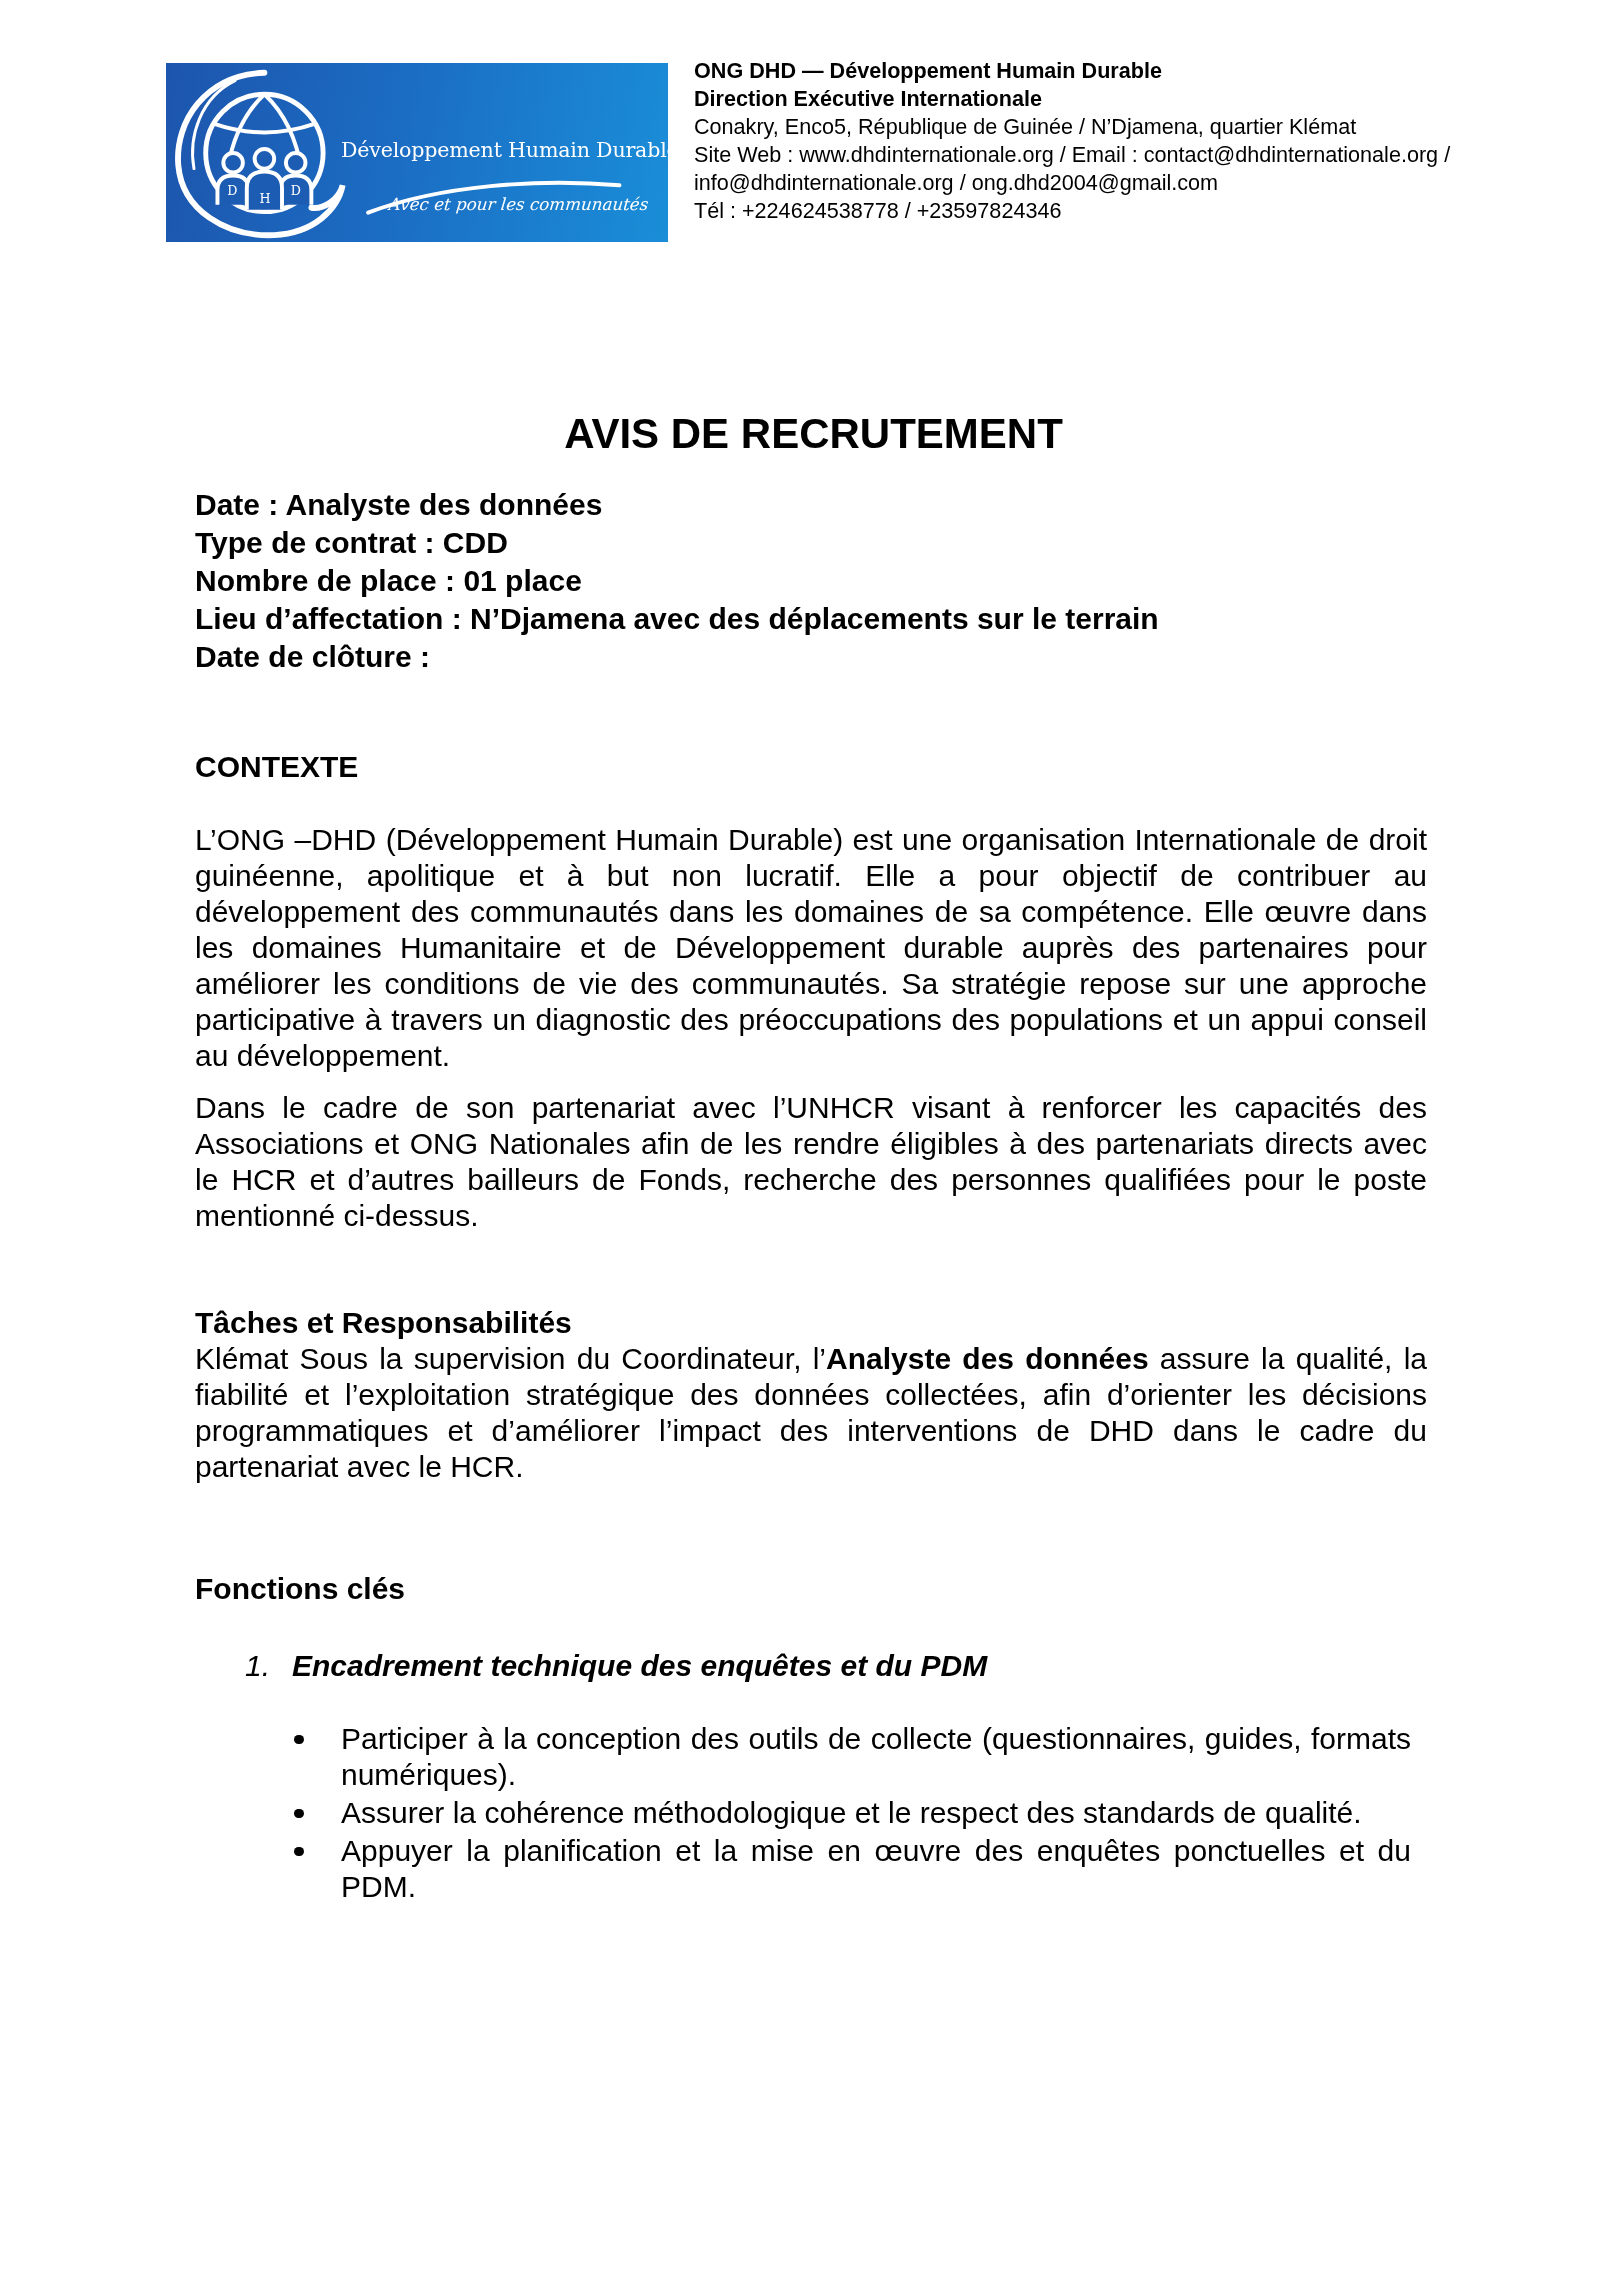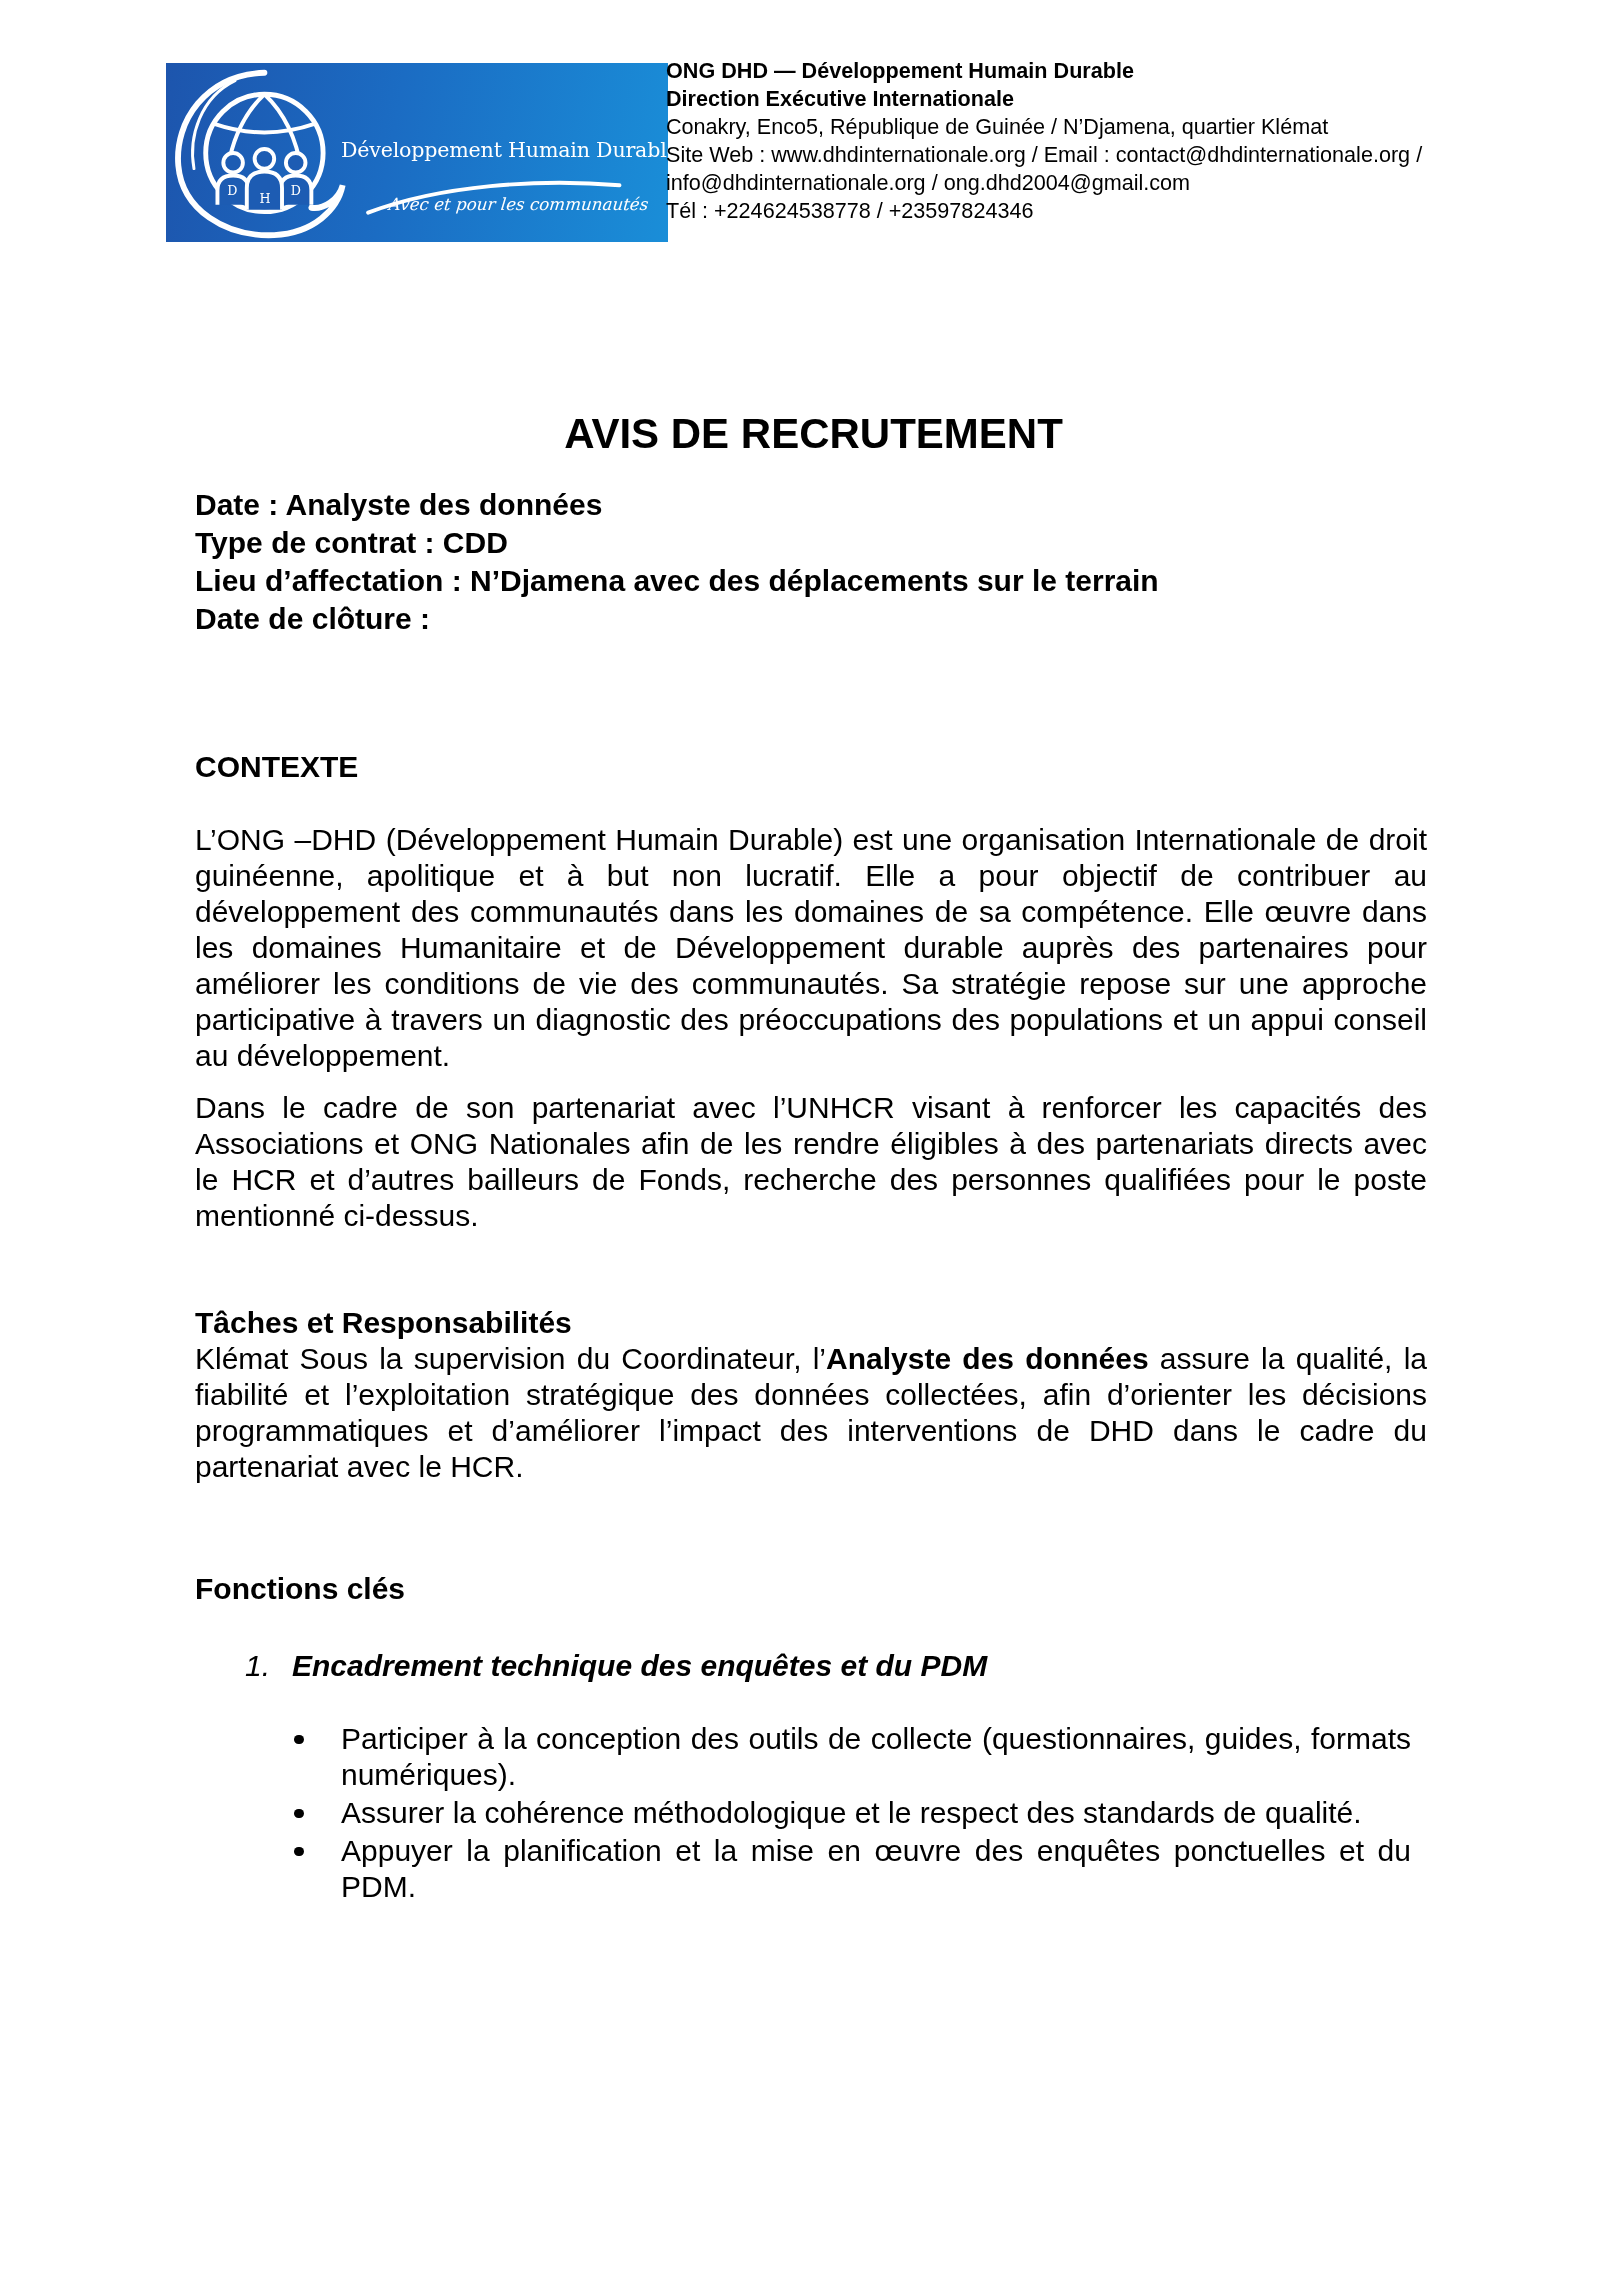--- a/index.html
+++ b/index.html
@@ -10,21 +10,21 @@
   
   .logo { left: 166px; top: 63px; width: 502px; height: 179px;
           background: linear-gradient(100deg, #1d55ad 0%, #1b6cc3 45%, #1a8ed8 100%); overflow: hidden; }
   .logo svg { position: absolute; left: 0; top: 0; }
   .logo-name { position: absolute; left: 175px; top: 75px; font-family: "DejaVu Serif", serif;
                font-size: 20.6px; color: #ffffff; white-space: nowrap; letter-spacing: -0.2px; }
   .logo-tagline { position: absolute; left: 223px; top: 131px; font-family: "DejaVu Serif", serif;
                   font-style: italic; font-size: 16.7px; color: #ffffff; white-space: nowrap; transform: skewX(-6deg); }
 
   
-  .org-info { left: 666px; top: 57px; font-size: 21.6px; line-height: 28px; white-space: nowrap; }
+  .org-info { left: 694px; top: 57px; font-size: 21.6px; line-height: 28px; white-space: nowrap; }
   .org-info .b { font-weight: bold; }
 
   
   .title { left: 0; width: 1627px; top: 410px; text-align: center; font-size: 42px; font-weight: bold; }
 
   
   .fields { left: 195px; top: 486px; font-size: 30px; line-height: 38px; font-weight: bold; white-space: nowrap; }
 
   
   .col { left: 195px; width: 1232px; font-size: 30px; line-height: 36px; }
@@ -75,20 +75,21 @@
   <div>Site Web : www.dhdinternationale.org  / Email : contact@dhdinternationale.org /</div>
   <div>info@dhdinternationale.org / ong.dhd2004@gmail.com</div>
   <div>Tél : +224624538778 / +23597824346</div>
 </div>
 
 <div class="abs title">AVIS DE RECRUTEMENT</div>
 
 <div class="abs fields">
   <div>Date : Analyste des données</div>
   <div>Type de contrat : CDD</div>
+  <div>Nombre de place : 01 place</div>
   <div>Lieu d’affectation : N’Djamena avec des déplacements sur le terrain</div>
   <div>Date de clôture :</div>
 </div>
 
 <div class="abs col h" style="top:749px;">CONTEXTE</div>
 <div class="abs col justify" style="top:822px;">L’ONG –DHD (Développement Humain Durable) est une organisation Internationale de droit guinéenne, apolitique et à but non lucratif. Elle a pour objectif de contribuer au développement des communautés dans les domaines de sa compétence. Elle œuvre dans les domaines Humanitaire et de Développement durable auprès des partenaires pour améliorer les conditions de vie des communautés. Sa stratégie repose sur une approche participative à travers un diagnostic des préoccupations des populations et un appui conseil au développement.</div>
 <div class="abs col justify" style="top:1090px;">Dans le cadre de son partenariat avec l’UNHCR visant à renforcer les capacités des Associations et ONG Nationales afin de les rendre éligibles à des partenariats directs avec le HCR et d’autres bailleurs de Fonds, recherche des personnes qualifiées pour le poste mentionné ci-dessus.</div>
 
 <div class="abs col h" style="top:1305px;">Tâches et Responsabilités</div>
 <div class="abs col justify" style="top:1341px;"><span>Klémat Sous la supervision du Coordinateur, l’</span><b>Analyste des données</b><span> assure la qualité, la fiabilité et l’exploitation stratégique des données collectées, afin d’orienter les décisions programmatiques et d’améliorer l’impact des interventions de DHD dans le cadre du partenariat avec le HCR.</span></div>

